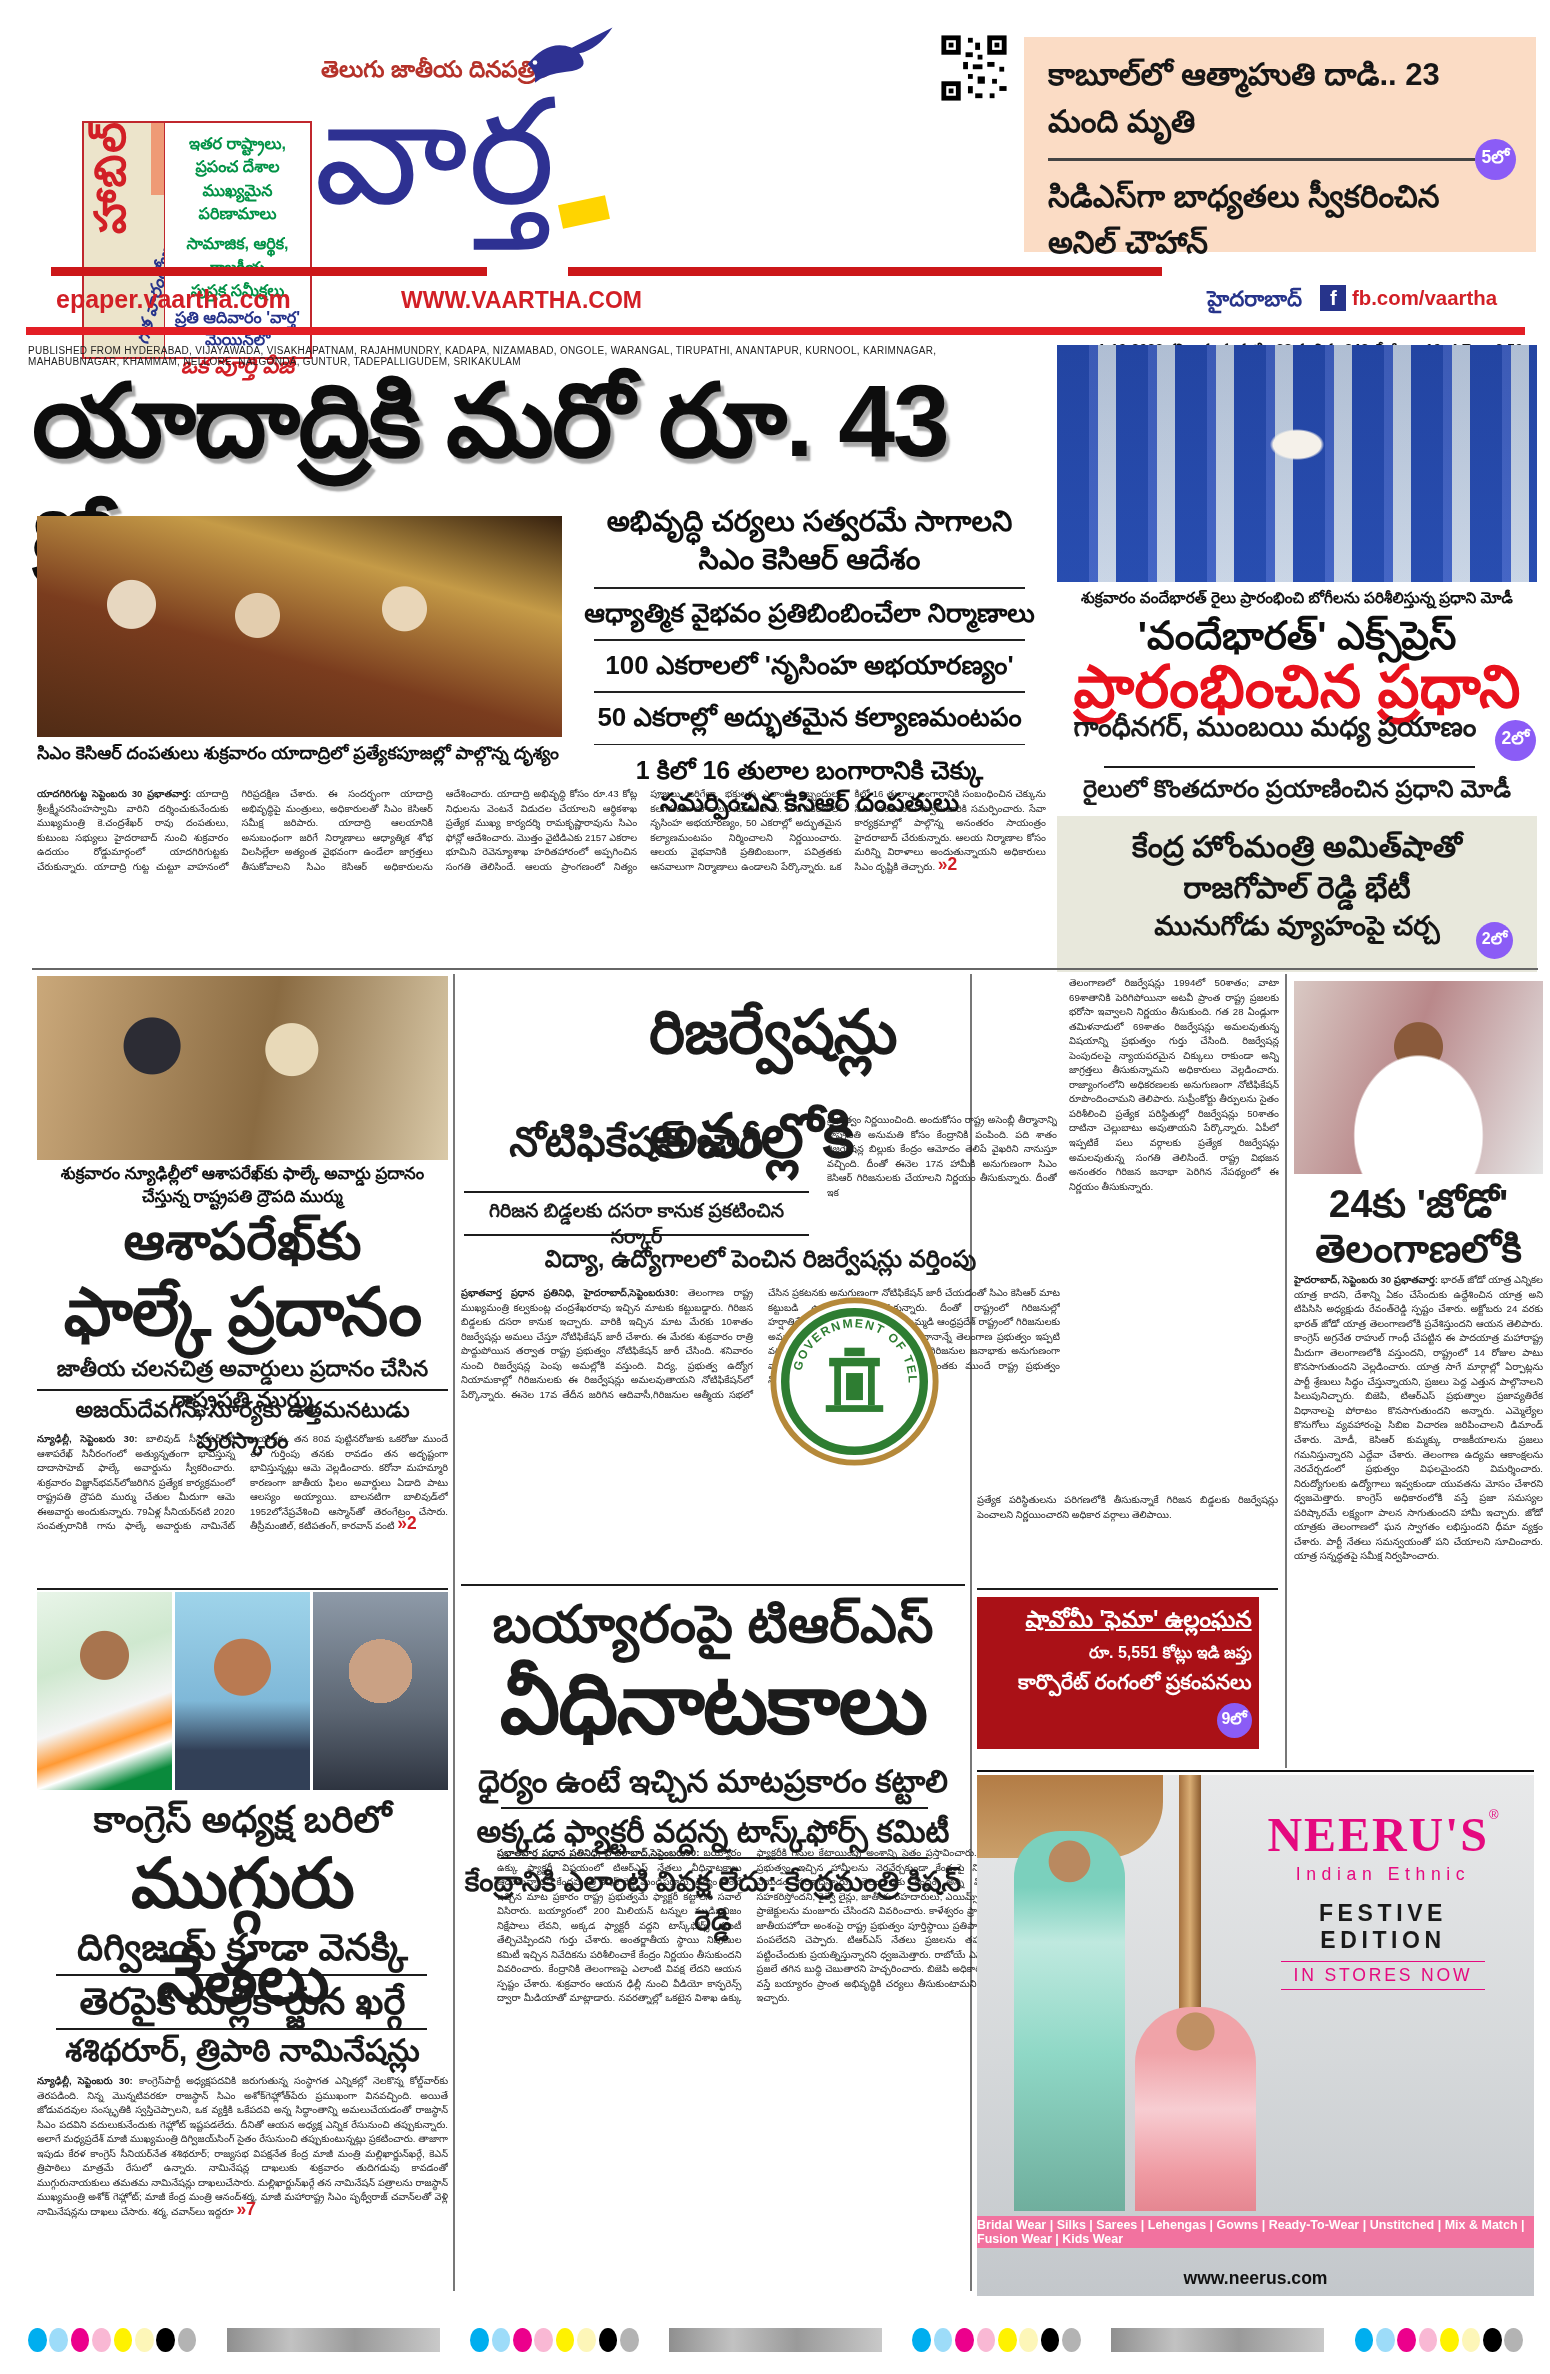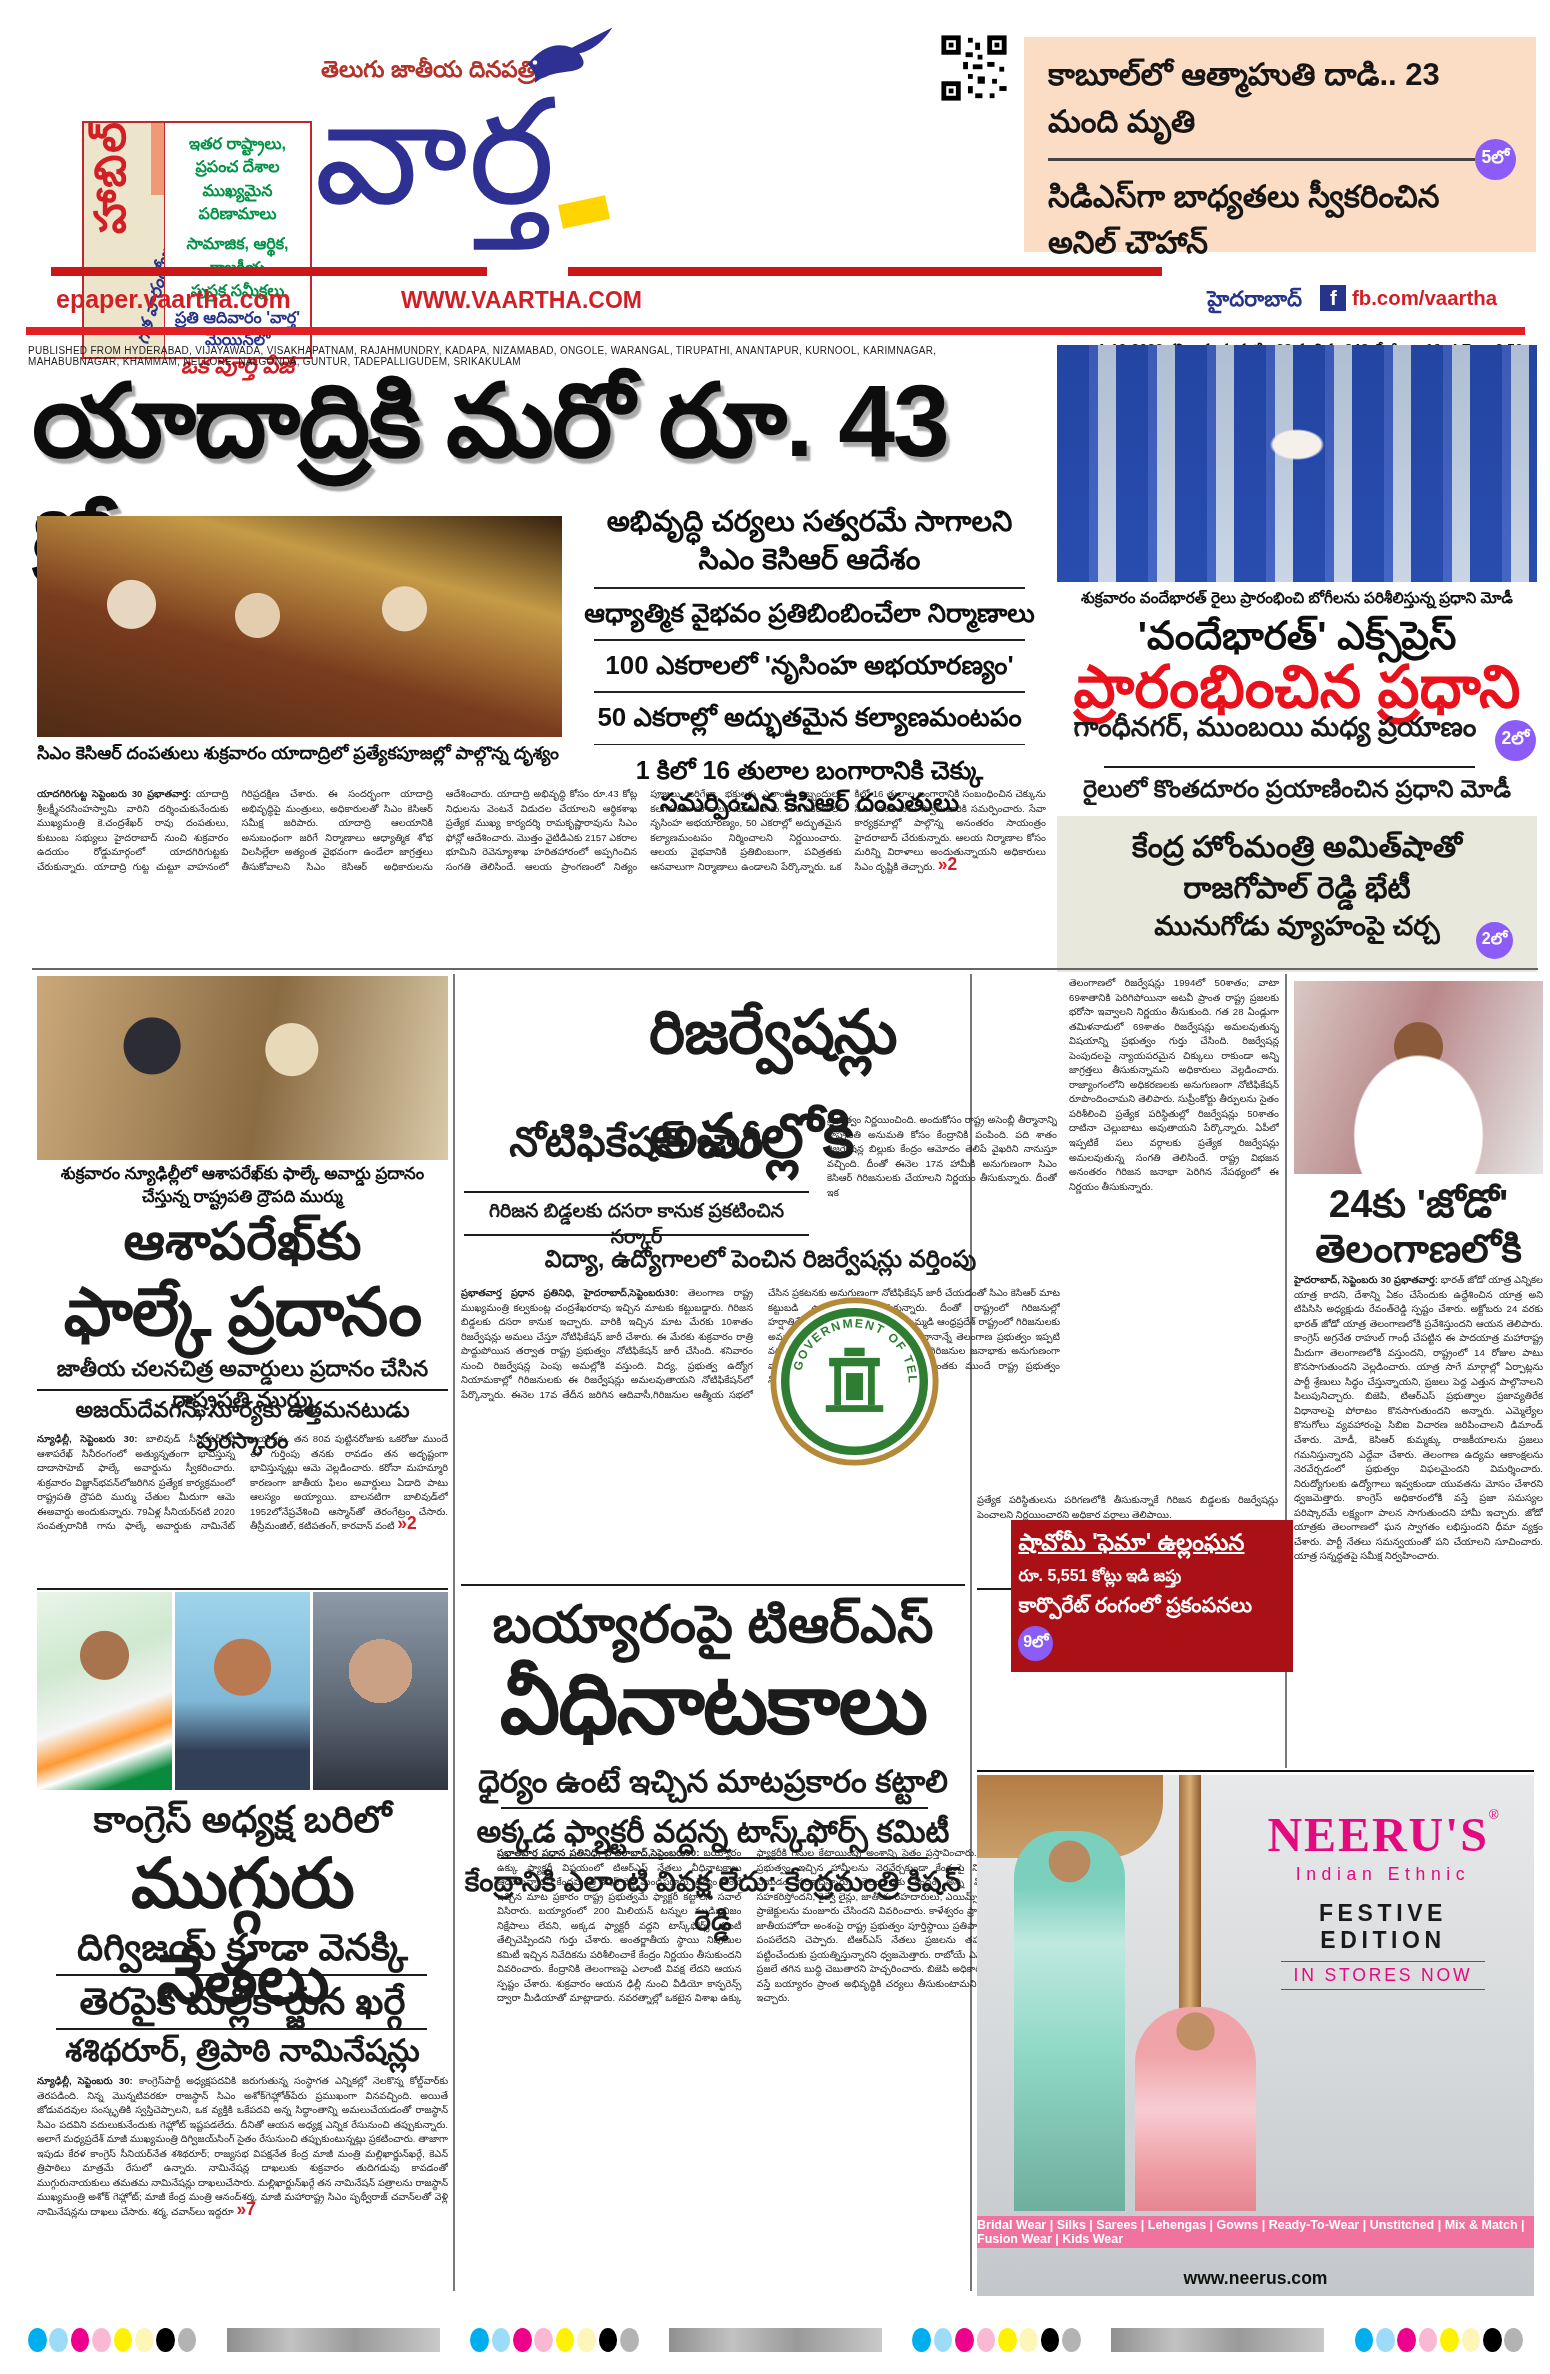--- a/index.html
+++ b/index.html
@@ -114,22 +114,22 @@
   .hr-colc{left:977px;top:1588px;width:301px;height:1.9px;}
   .hr-mid2{left:461px;top:1584px;width:504px;height:1.9px;}
   
   .jodo-photo{left:1294px;top:981px;width:249px;height:193px;
     background:radial-gradient(ellipse at 50% 80%,#ffffff 0 36%,rgba(0,0,0,0) 37%),
                radial-gradient(circle at 50% 34%,#8a5a3b 0 24px,rgba(0,0,0,0) 25px),
                linear-gradient(110deg,#d9c9c4,#b9888a 45%,#e6e6e6);}
   .jodo-hl{left:1294px;top:1182px;width:249px;font-size:39px;font-weight:800;line-height:1.15;}
   .jodo-body{left:1294px;top:1273px;width:249px;height:493px;}
   
-  .xiaomi{left:977px;top:1520px;width:282px;height:152px;background:#aa1117;color:#fff;
-          padding:9.3px 7.4px;box-sizing:border-box;text-align:left;margin-left:34px;}
+  .xiaomi{left:977px;top:1597px;width:282px;height:152px;background:#aa1117;color:#fff;
+          padding:9.3px 7.4px;box-sizing:border-box;text-align:right;}
   .xm1{font-size:23px;font-weight:bold;text-decoration:underline;}
   .xm2{font-size:16px;font-weight:bold;margin-top:5.6px;}
   .xm3{font-size:20.4px;font-weight:bold;margin-top:5.6px;}
   .xm-badge{width:35px;height:35px;font-size:16px;margin:3.7px auto 0;}
   
   .cong-photos{left:37px;top:1592px;width:411px;height:198px;display:flex;gap:3.7px;}
   .cong-photos > div{flex:1;height:198px;}
   .cp1{background:radial-gradient(circle at 50% 32%,#a8744e 0 24px,rgba(0,0,0,0) 25px),
        linear-gradient(160deg,#e9f5e9,#cfe8cf 35%,#f5f5f5 60%,#ff9933 72%,#ffffff 80%,#0a8a3c 90%);}
   .cp2{background:radial-gradient(circle at 50% 38%,#b97a52 0 28px,rgba(0,0,0,0) 29px),

